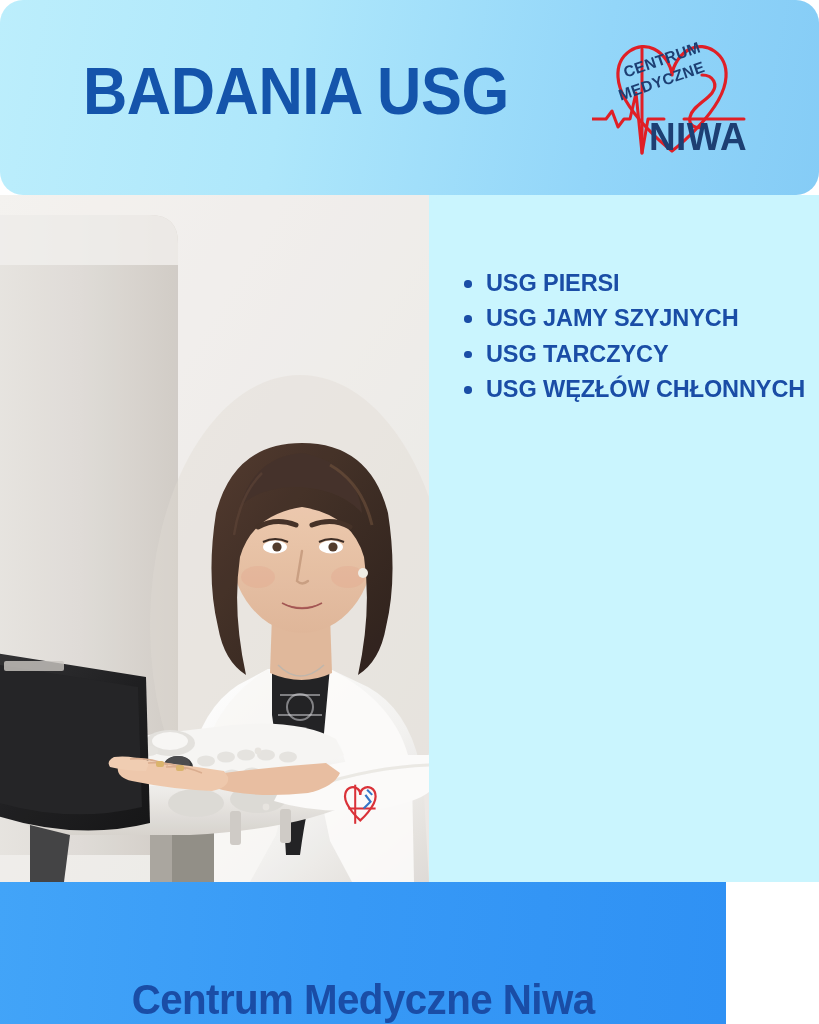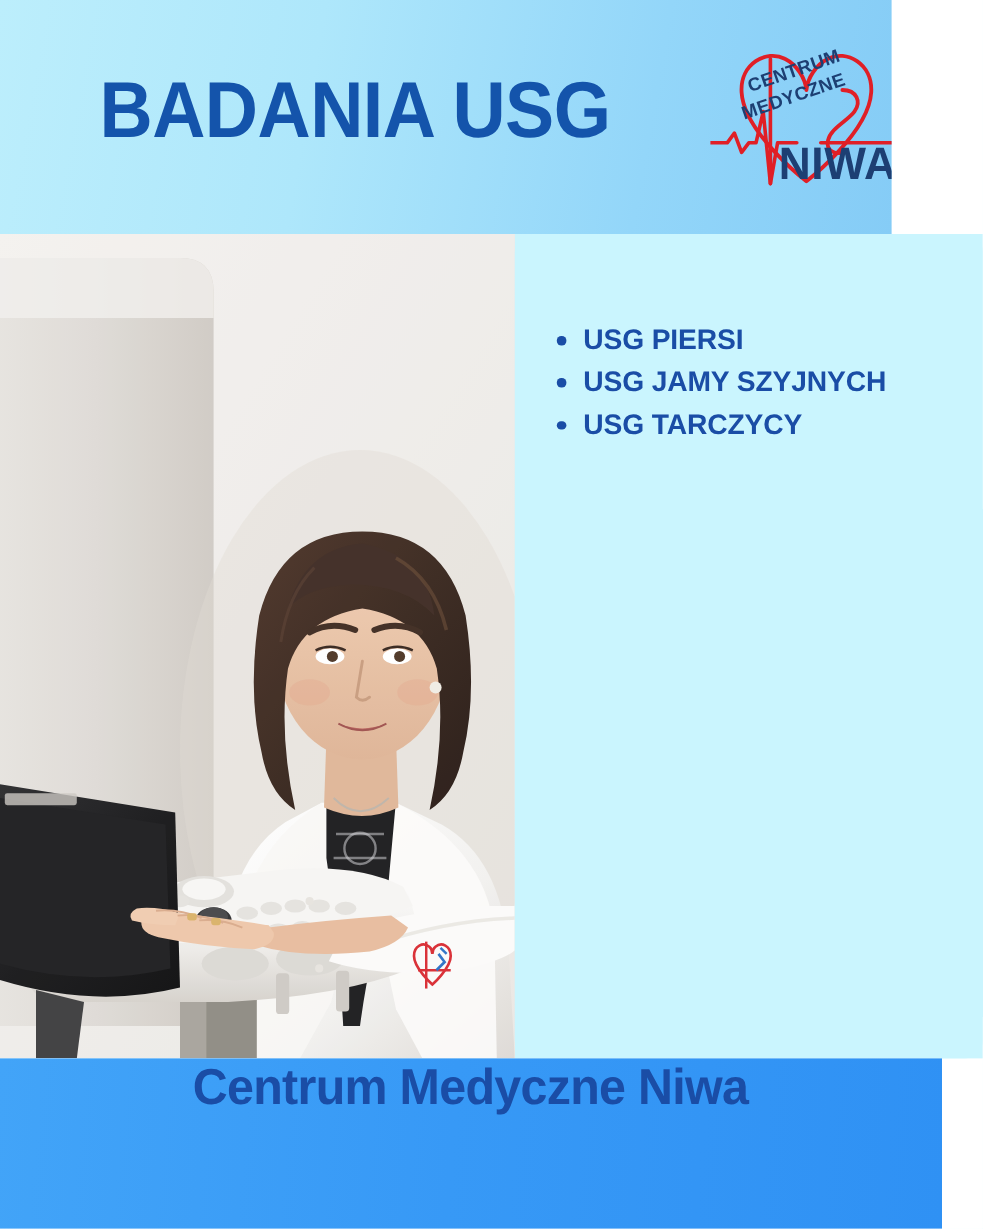--- a/index.html
+++ b/index.html
@@ -16,24 +16,25 @@
     position: relative;
     width: 819px;
     height: 1024px;
     overflow: hidden;
   }
 
   
   #header {
     position: absolute;
     left: 0; top: 0;
-    width: 743px;
+    width: 819px;
     height: 195px;
     background: linear-gradient(100deg, #bceefc 0%, #aee7fb 35%, #93d6f9 72%, #85ccf6 100%);
     overflow: hidden;
+    border-radius: 23px;
   }
 
   #header-title {
     position: absolute;
     left: 83px;
     top: 58px;
     font-family: "Liberation Sans", sans-serif;
     font-size: 66px;
     font-weight: bold;
     color: #1454ab;
@@ -138,25 +139,25 @@
     width: 7.5px;
     height: 7.5px;
     border-radius: 50%;
     background: #1a4da6;
   }
 
   
   #footer {
     position: absolute;
     left: 0; top: 882px;
-    width: 785px;
+    width: 726px;
     height: 142px;
     background: linear-gradient(95deg, #42a4f8 0%, #3799f6 48%, #2f91f4 100%);
     display: flex;
-    align-items: flex-start;
+    align-items: flex-end;
     justify-content: center;
   }
   #footer-title {
     font-family: "Liberation Sans", sans-serif;
     font-size: 42px;
     font-weight: bold;
     color: #1a4da6;
     letter-spacing: -0.6px;
     transform: scaleX(0.96);
   }
@@ -351,20 +352,21 @@
 
         <rect x="0" y="0" width="429" height="687" fill="#ffffff" opacity="0.05"></rect>
       </svg>
     </div>
 
     <div id="list-panel">
       <ul id="service-list">
         <li>USG PIERSI</li>
         <li>USG JAMY SZYJNYCH</li>
         <li>USG TARCZYCY</li>
+        <li>USG WĘZŁÓW CHŁONNYCH</li>
       </ul>
     </div>
   </div>
 
   <div id="footer">
     <div id="footer-title">Centrum Medyczne Niwa</div>
   </div>
 
 </div>
 

